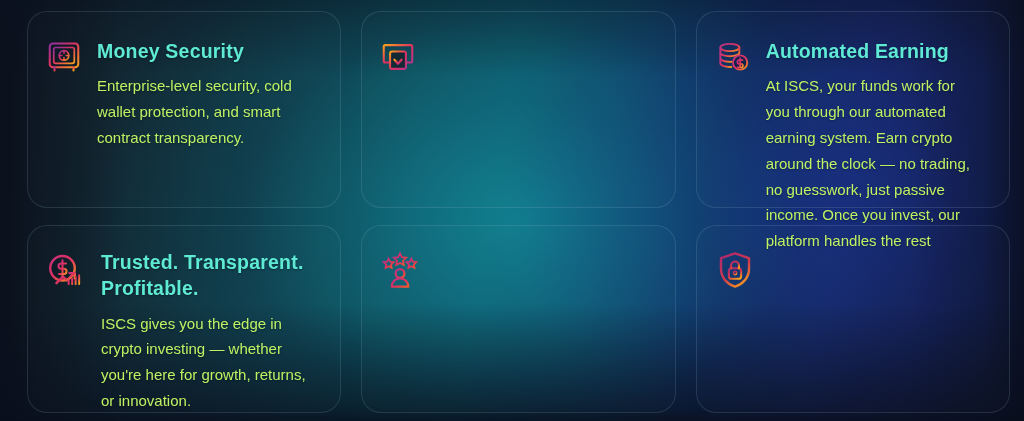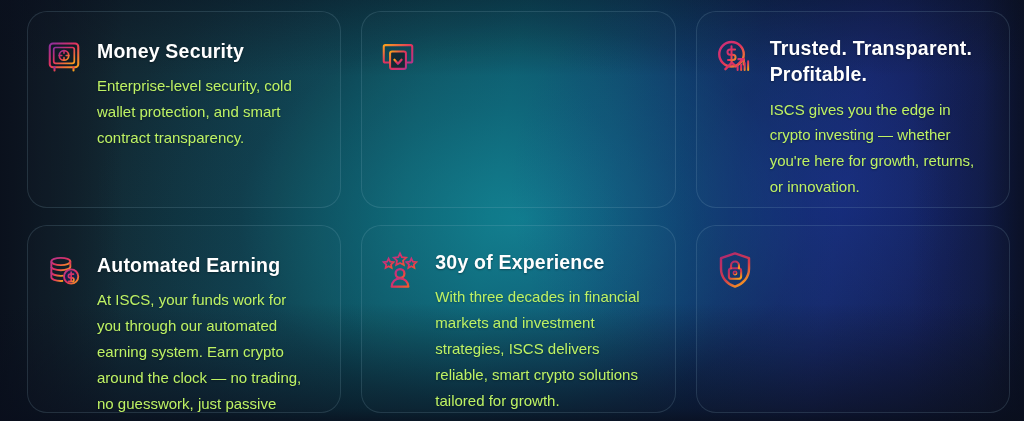--- a/index.html
+++ b/index.html
@@ -96,21 +96,21 @@
     width:38px; height:38px;
     display:flex; align-items:center; justify-content:center;
     margin-top:1px;
   }
   .card.row2 .icon-wrap{ width:42px; height:42px; }
   .icon-wrap svg{ display:block; width:100%; height:100%; }
 
   .card-body{ flex:1 1 auto; min-width:0; padding-top:1px; }
 
   .card-title{
-    color:#ffffff;
+    color:#5eead4;
     font-size:19.5px;
     font-weight:700;
     letter-spacing:0.2px;
     line-height:1.35;
     margin-bottom:9px;
     text-shadow:0 1px 2px rgba(0,0,0,0.35);
   }
   .card-desc{
     color:#bef264;
     font-size:15px;
@@ -165,43 +165,20 @@
           </linearGradient>
         </defs>
         <path d="M8 9h32a2 2 0 0 1 2 2v18a2 2 0 0 1-2 2H8a2 2 0 0 1-2-2V11a2 2 0 0 1 2-2z" stroke="url(#g2)" stroke-width="2.6"></path>
         <rect x="14" y="17" width="20" height="22" rx="2.5" fill="#132a35" stroke="url(#g2)" stroke-width="2.6"></rect>
         <path d="M24 22v10" stroke="url(#g2)" stroke-width="2.8" stroke-linecap="round"></path>
         <path d="M19.5 27.5 24 32.5l4.5-5" stroke="url(#g2)" stroke-width="2.8" stroke-linecap="round" stroke-linejoin="round"></path>
       </svg>
     </span>
   </div>
 
-  <div class="card row2">
-    <span class="icon-wrap">
-      <svg viewBox="0 0 48 48" fill="none">
-        <defs>
-          <linearGradient id="g4" x1="0" y1="0" x2="1" y2="1">
-            <stop offset="0%" stop-color="#c9307c"></stop>
-              <stop offset="50%" stop-color="#e0315f"></stop>
-              <stop offset="100%" stop-color="#f9a01b"></stop>
-          </linearGradient>
-        </defs>
-        <path d="M34 22A14 14 0 1 1 20 8a14 14 0 0 1 14 14" stroke="url(#g4)" stroke-width="2.7" stroke-linecap="round"></path>
-        <path d="M20 13v18M24 16.5h-5.6a3 3 0 0 0 0 6h3.2a3 3 0 0 1 0 6H16" stroke="url(#g4)" stroke-width="2.3" stroke-linecap="round"></path>
-        <path d="M13 39l7.5-7.5 4.5 4.5 8.5-8.5" stroke="url(#g4)" stroke-width="2.7" stroke-linecap="round" stroke-linejoin="round"></path>
-        <path d="M28 27.5h6v6" stroke="url(#g4)" stroke-width="2.7" stroke-linecap="round" stroke-linejoin="round"></path>
-        <path d="M27 40v-4M31 40v-6M35 40v-8M39 40v-10" stroke="url(#g4)" stroke-width="2.3" stroke-linecap="round"></path>
-      </svg>
-    </span>
-    <div class="card-body">
-      <div class="card-title">Trusted. Transparent. Profitable.</div>
-      <div class="card-desc">ISCS gives you the edge in crypto investing — whether you're here for growth, returns, or innovation.</div>
-    </div>
-  </div>
-
   <div class="card">
     <span class="icon-wrap">
       <svg viewBox="0 0 48 48" fill="none">
         <defs>
           <linearGradient id="g3" x1="0" y1="0" x2="1" y2="1">
             <stop offset="0%" stop-color="#b5348a"></stop>
               <stop offset="55%" stop-color="#e0315f"></stop>
               <stop offset="100%" stop-color="#f9a01b"></stop>
           </linearGradient>
         </defs>
@@ -216,37 +193,56 @@
     <div class="card-body">
       <div class="card-title">Automated Earning</div>
       <div class="card-desc">At ISCS, your funds work for you through our automated earning system. Earn crypto around the clock — no trading, no guesswork, just passive income. Once you invest, our platform handles the rest</div>
     </div>
   </div>
 
   <div class="card row2">
     <span class="icon-wrap">
       <svg viewBox="0 0 48 48" fill="none">
         <defs>
+          <linearGradient id="g4" x1="0" y1="0" x2="1" y2="1">
+            <stop offset="0%" stop-color="#c9307c"></stop>
+              <stop offset="50%" stop-color="#e0315f"></stop>
+              <stop offset="100%" stop-color="#f9a01b"></stop>
+          </linearGradient>
+        </defs>
+        <path d="M34 22A14 14 0 1 1 20 8a14 14 0 0 1 14 14" stroke="url(#g4)" stroke-width="2.7" stroke-linecap="round"></path>
+        <path d="M20 13v18M24 16.5h-5.6a3 3 0 0 0 0 6h3.2a3 3 0 0 1 0 6H16" stroke="url(#g4)" stroke-width="2.3" stroke-linecap="round"></path>
+        <path d="M13 39l7.5-7.5 4.5 4.5 8.5-8.5" stroke="url(#g4)" stroke-width="2.7" stroke-linecap="round" stroke-linejoin="round"></path>
+        <path d="M28 27.5h6v6" stroke="url(#g4)" stroke-width="2.7" stroke-linecap="round" stroke-linejoin="round"></path>
+        <path d="M27 40v-4M31 40v-6M35 40v-8M39 40v-10" stroke="url(#g4)" stroke-width="2.3" stroke-linecap="round"></path>
+      </svg>
+    </span>
+    <div class="card-body">
+      <div class="card-title">Trusted. Transparent. Profitable.</div>
+      <div class="card-desc">ISCS gives you the edge in crypto investing — whether you're here for growth, returns, or innovation.</div>
+    </div>
+  </div>
+
+  <div class="card row2">
+    <span class="icon-wrap">
+      <svg viewBox="0 0 48 48" fill="none">
+        <defs>
           <linearGradient id="g5" x1="0" y1="0" x2="1" y2="1">
             <stop offset="0%" stop-color="#b5348a"></stop>
               <stop offset="55%" stop-color="#e0315f"></stop>
               <stop offset="100%" stop-color="#f25c2a"></stop>
           </linearGradient>
         </defs>
         <path d="M24 5l2.1 4.4 4.9.6-3.6 3.4.95 4.8L24 15.9l-4.35 2.3.95-4.8-3.6-3.4 4.9-.6z" stroke="url(#g5)" stroke-width="2"></path>
         <path d="M11 11l1.7 3.5 3.9.5-2.9 2.7.75 3.8L11 19.7l-3.45 1.8.75-3.8-2.9-2.7 3.9-.5z" stroke="url(#g5)" stroke-width="2"></path>
         <path d="M37 11l1.7 3.5 3.9.5-2.9 2.7.75 3.8L37 19.7l-3.45 1.8.75-3.8-2.9-2.7 3.9-.5z" stroke="url(#g5)" stroke-width="2"></path>
         <circle cx="24" cy="28" r="5" stroke="url(#g5)" stroke-width="2.6"></circle>
         <path d="M14.5 43a9.5 9.5 0 0 1 19 0z" stroke="url(#g5)" stroke-width="2.6" stroke-linejoin="round"></path>
       </svg>
     </span>
-    <div class="card-body">
-      <div class="card-title">30y of Experience</div>
-      <div class="card-desc">With three decades in financial markets and investment strategies, ISCS delivers reliable, smart crypto solutions tailored for growth.</div>
-    </div>
   </div>
 
   <div class="card row2">
     <span class="icon-wrap">
       <svg viewBox="0 0 48 48" fill="none">
         <defs>
           <linearGradient id="g6" x1="0.2" y1="0" x2="0.8" y2="1">
             <stop offset="0%" stop-color="#b02a6e"></stop>
               <stop offset="55%" stop-color="#d03a4c"></stop>
               <stop offset="100%" stop-color="#f9a01b"></stop>

